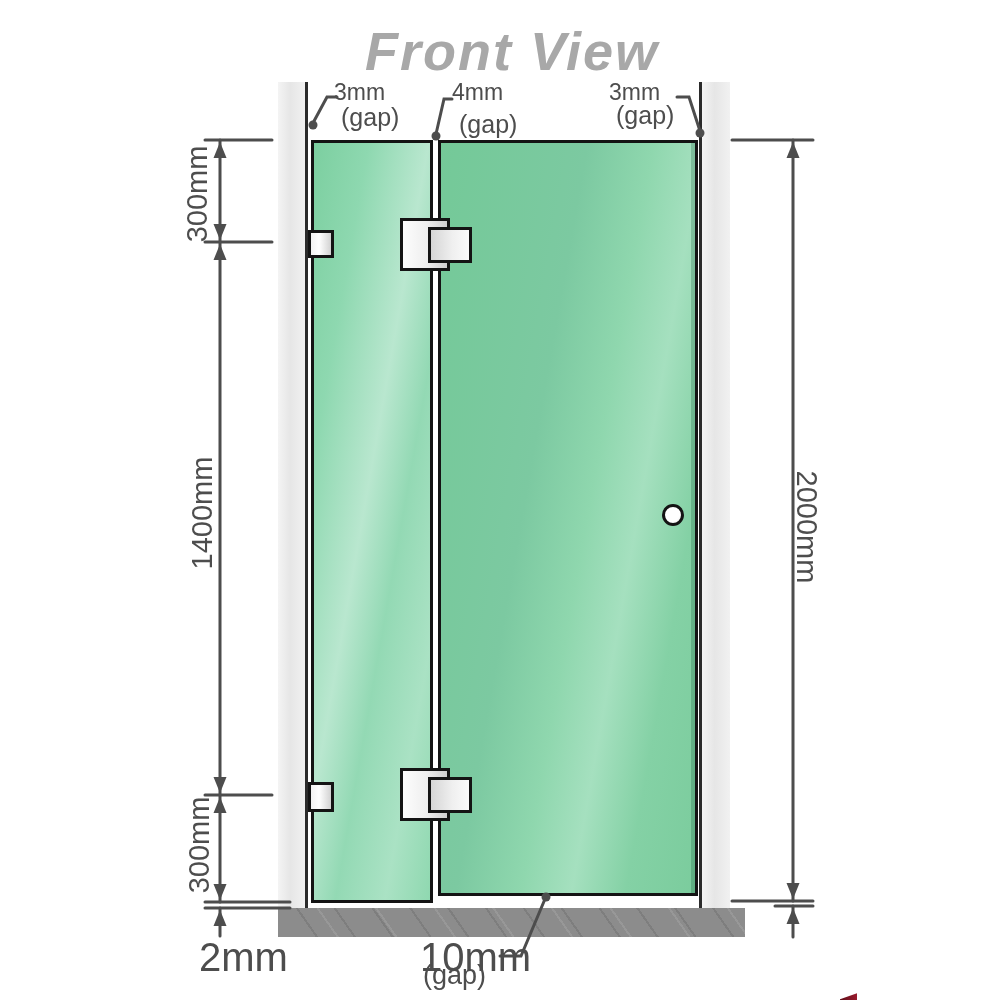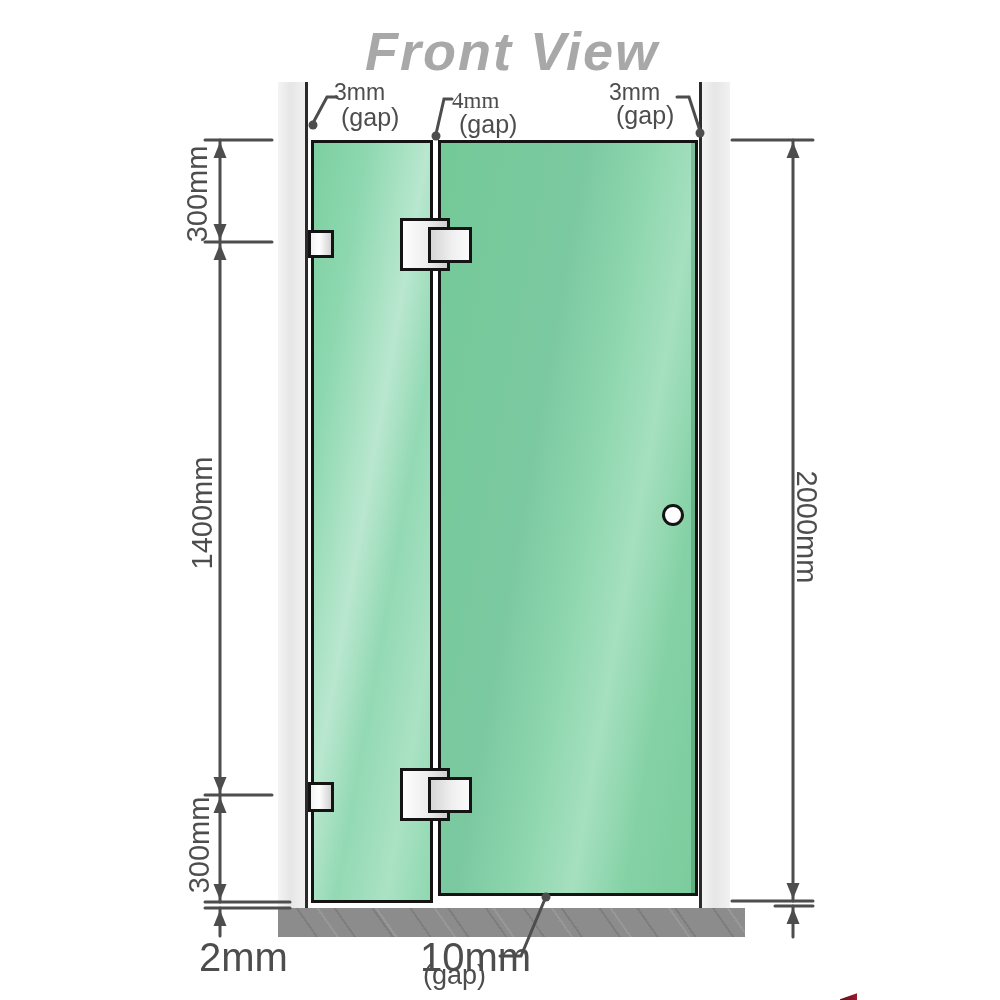--- a/index.html
+++ b/index.html
@@ -140,21 +140,21 @@
     <g fill="#4d4d4d" stroke="none">
       <circle cx="313" cy="125" r="4.5"></circle>
       <circle cx="436" cy="136" r="4.5"></circle>
       <circle cx="700" cy="133" r="4.5"></circle>
       <circle cx="546" cy="897" r="4.5"></circle>
     </g>
   </svg>
 
   <div class="abs lbl lbl-gap-val" style="left:334px;top:81px;">3mm</div>
   <div class="abs lbl lbl-gap-sub" style="left:341px;top:105px;">(gap)</div>
-  <div class="abs lbl lbl-gap-val" style="left:452px;top:89px;font-family:Liberation Serif, serif;">4mm</div>
+  <div class="abs lbl lbl-gap-val" style="left:452px;top:81px;">4mm</div>
   <div class="abs lbl lbl-gap-sub" style="left:459px;top:112px;">(gap)</div>
   <div class="abs lbl lbl-gap-val" style="left:609px;top:81px;">3mm</div>
   <div class="abs lbl lbl-gap-sub" style="left:616px;top:103px;">(gap)</div>
 
   <div class="abs lbl lbl-vert" style="left:197px;top:194px;">300mm</div>
   <div class="abs lbl lbl-vert" style="left:202px;top:513px;">1400mm</div>
   <div class="abs lbl lbl-vert" style="left:199px;top:845px;">300mm</div>
 
   <div class="abs lbl lbl-vert-cw" style="left:806px;top:527px;">2000mm</div>
 

